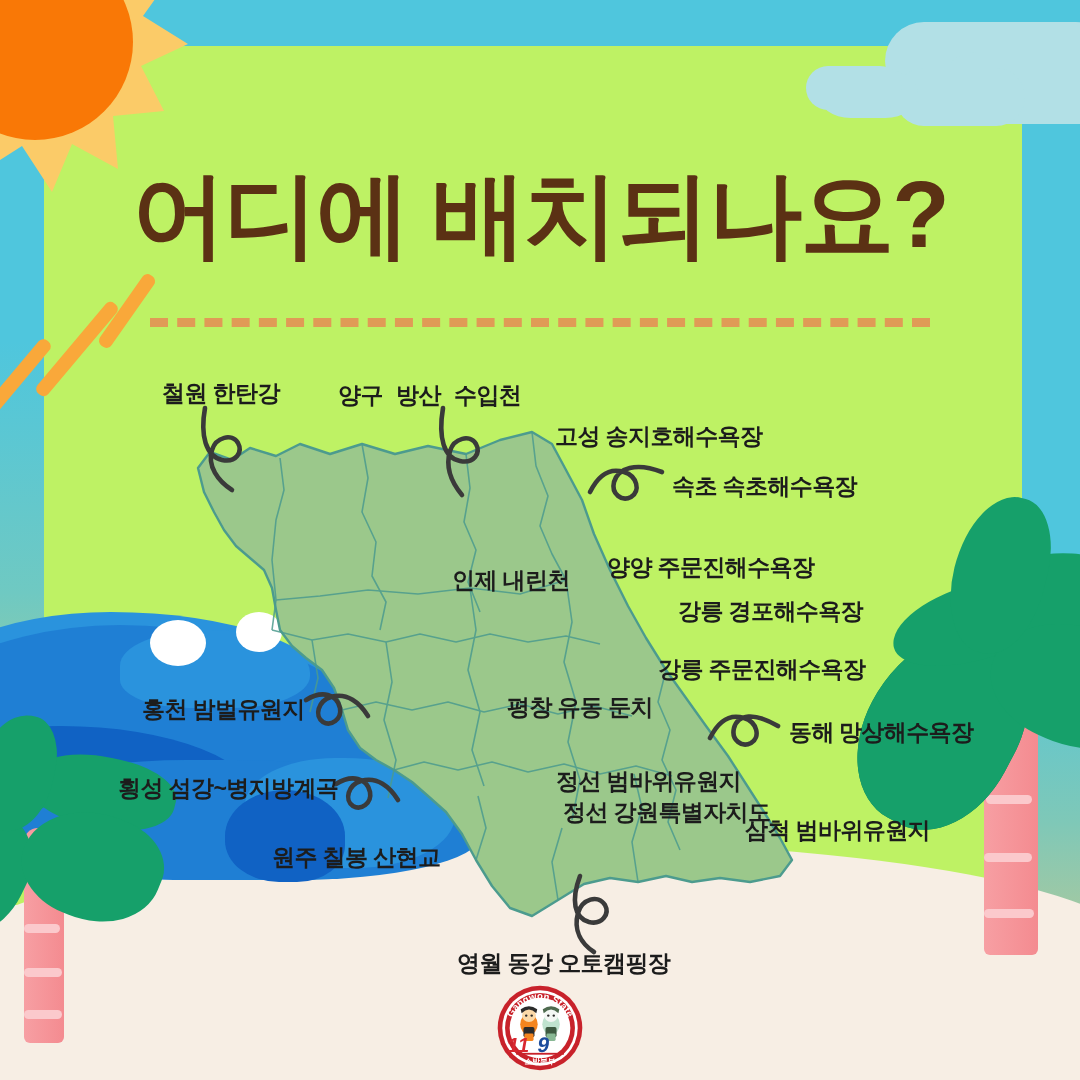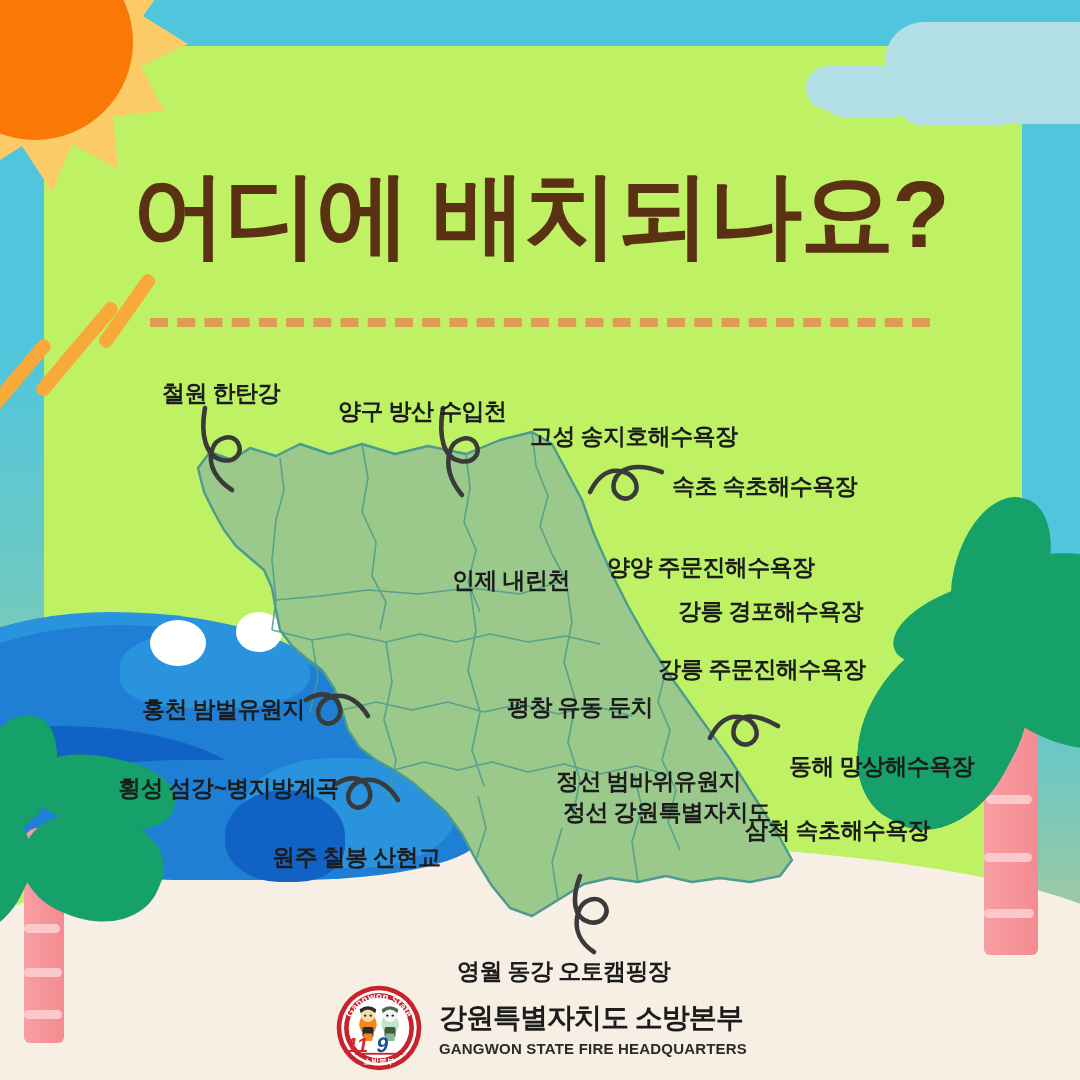--- a/index.html
+++ b/index.html
@@ -244,36 +244,36 @@
       <path d="M778 726 C754 712, 738 714, 734 728 C731 740, 742 748, 751 743
                C761 737, 757 722, 744 718 C728 713, 717 724, 710 738"></path>
 
       <path d="M580 876 C571 900, 574 918, 589 922 C602 925, 610 914, 605 905
                C598 894, 582 899, 578 913 C573 931, 582 944, 594 952"></path>
     </g>
   </svg>
 
   <div>
     <div class="lbl" style="left:162px;top:378px;">철원 한탄강</div>
-    <div class="lbl" style="left:338px;top:396px;">양구 방산 수입천</div>
-    <div class="lbl" style="left:530px;top:421px;">고성 송지호해수욕장</div>
+    <div class="lbl" style="left:338px;top:380px;font-family:Liberation Mono, monospace;">양구 방산 수입천</div>
+    <div class="lbl" style="left:555px;top:421px;">고성 송지호해수욕장</div>
     <div class="lbl" style="left:672px;top:471px;">속초 속초해수욕장</div>
     <div class="lbl" style="left:607px;top:552px;">양양 주문진해수욕장</div>
     <div class="lbl" style="left:452px;top:565px;">인제 내린천</div>
     <div class="lbl" style="left:678px;top:596px;">강릉 경포해수욕장</div>
     <div class="lbl" style="left:658px;top:654px;">강릉 주문진해수욕장</div>
     <div class="lbl" style="left:507px;top:692px;">평창 유동 둔치</div>
     <div class="lbl" style="left:142px;top:694px;">홍천 밤벌유원지</div>
-    <div class="lbl" style="left:789px;top:751px;">동해 망상해수욕장</div>
+    <div class="lbl" style="left:789px;top:717px;font-family:Liberation Serif, serif;">동해 망상해수욕장</div>
     <div class="lbl" style="left:556px;top:766px;">정선 범바위유원지</div>
     <div class="lbl" style="left:118px;top:773px;">횡성 섬강~병지방계곡</div>
     <div class="lbl" style="left:563px;top:797px;">정선 강원특별자치도</div>
-    <div class="lbl" style="left:745px;top:815px;">삼척 속초해수욕장</div>
+    <div class="lbl" style="left:745px;top:815px;">삼척 범바위유원지</div>
     <div class="lbl" style="left:272px;top:842px;">원주 칠봉 산현교</div>
-    <div class="lbl" style="left:457px;top:948px;margin-top:8px;">영월 동강 오토캠핑장</div>
+    <div class="lbl" style="left:457px;top:948px;">영월 동강 오토캠핑장</div>
   </div>
 
   <div class="footer">
     <svg class="logo" viewBox="0 0 200 200" xmlns="http://www.w3.org/2000/svg">
       <defs>
         <path id="arcpath" d="M34 104 A66 66 0 0 1 166 104"></path>
       </defs>
       <circle cx="100" cy="100" r="92" fill="#C8222B"></circle>
       <circle cx="100" cy="100" r="82" fill="#ffffff"></circle>
       <circle cx="100" cy="100" r="76" fill="#C8222B"></circle>
@@ -299,19 +299,15 @@
         <circle cx="130" cy="73" r="2.6" fill="#2B2B2B"></circle>
         <rect x="112" y="98" width="24" height="22" rx="4" fill="#3D5A41"></rect>
         <rect x="114" y="112" width="20" height="16" rx="3" fill="#88B894"></rect>
       </g>
 
       <text x="78" y="152" font-size="44" font-weight="bold" fill="#D8272F" font-family="Liberation Sans, sans-serif" text-anchor="middle" transform="skewX(-10)">11</text>
       <text x="132" y="152" font-size="46" font-weight="bold" fill="#1C4C9C" font-family="Liberation Sans, sans-serif" text-anchor="middle" transform="skewX(-10)">9</text>
       <rect x="48" y="154" width="104" height="4" fill="#C8222B"></rect>
       <text x="100" y="178" font-size="17" font-weight="bold" fill="#ffffff" font-family="Liberation Sans, sans-serif" text-anchor="middle">소방본부</text>
     </svg>
-    <div class="foot-txt">
-      <div class="foot-kr">강원특별자치도 소방본부</div>
-      <div class="foot-en">GANGWON STATE FIRE HEADQUARTERS</div>
-    </div>
   </div>
 
 </div>
 
 </body></html>

